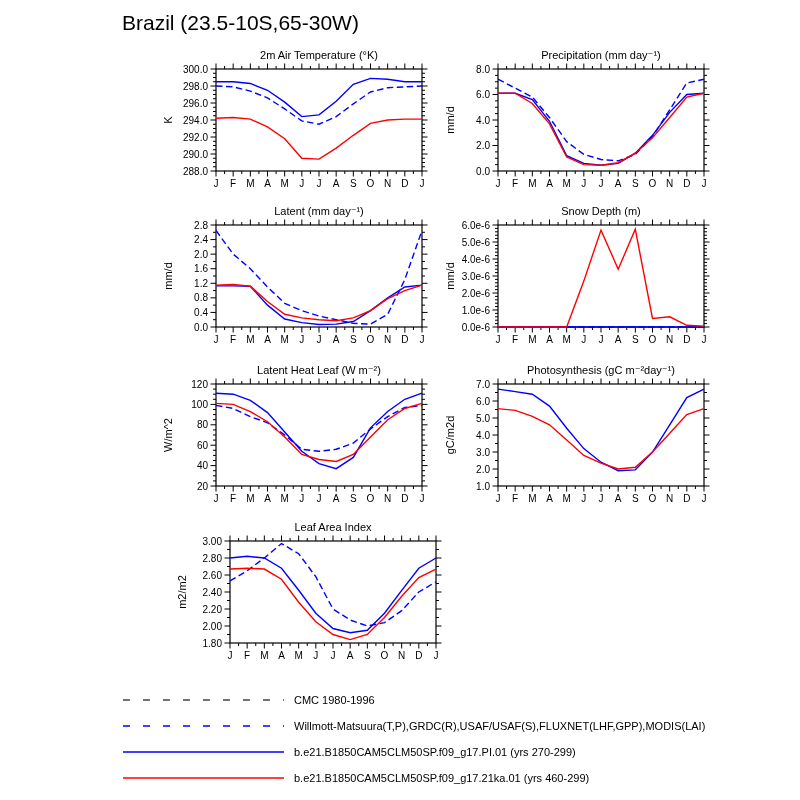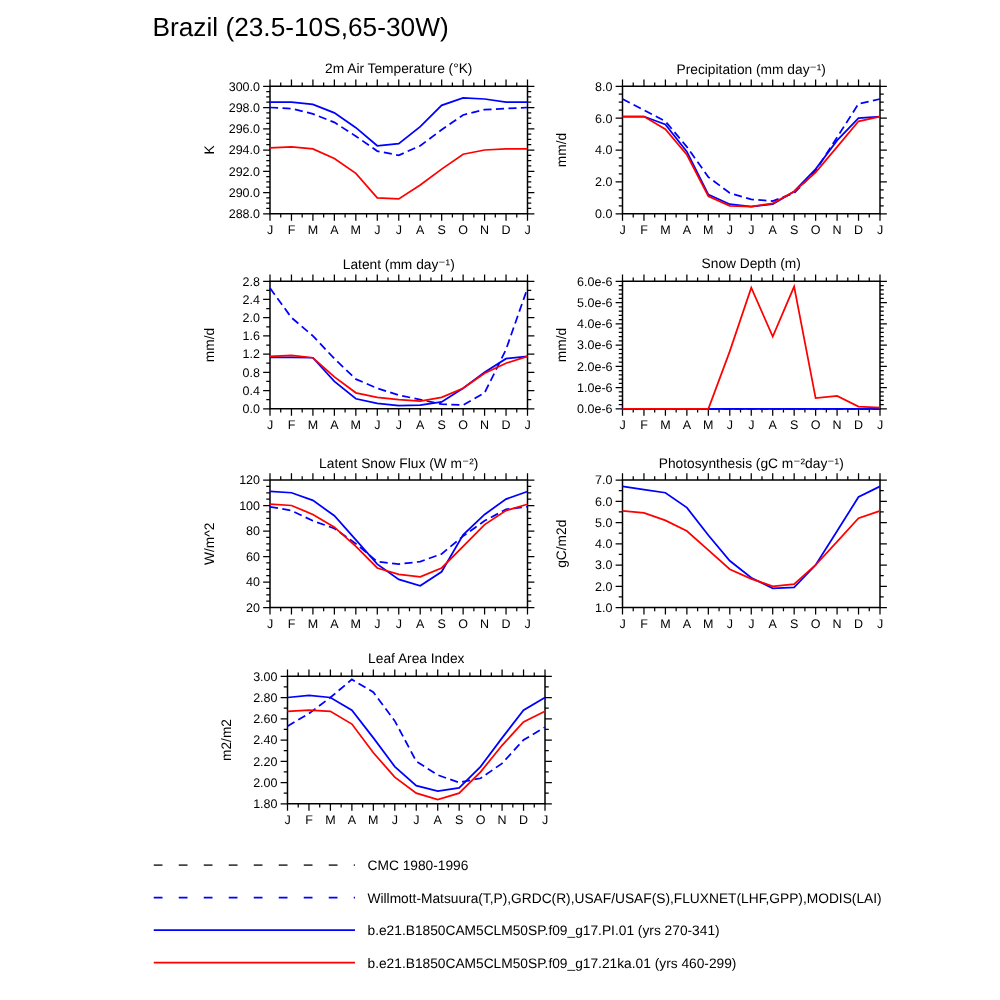--- a/index.html
+++ b/index.html
@@ -9,21 +9,21 @@
   .panel{position:absolute;width:300px;height:145px;margin-left:37px;}
   .p0{left:117px;top:49px}.p1{left:399px;top:49px}
   .p2{left:117px;top:205px}.p3{left:399px;top:205px}
   .p4{left:117px;top:364px}.p5{left:399px;top:364px}
   .p6{left:131px;top:521px}
   .panel-title{position:absolute;left:62px;top:0;width:206px;text-align:center;font-size:11px;white-space:nowrap;}
   .ylabel{position:absolute;left:14px;top:71px;transform:translate(-50%,-50%) rotate(-90deg);font-size:11px;white-space:nowrap;}
   svg.plot{position:absolute;left:0;top:0;width:300px;height:145px;}
   svg text{font-family:"Liberation Sans","DejaVu Sans",sans-serif;font-size:10px;fill:#000;}
   .legend{position:absolute;left:122px;top:687px;}
-  .legend-row{display:flex;align-items:flex-start;height:26px;}
+  .legend-row{display:flex;align-items:center;height:26px;}
   .legend-row svg{width:163px;height:10px;margin-right:9px;flex:none;}
   .legend-label{font-size:11px;white-space:nowrap;}
 </style>
 </head>
 <body>
 
 <div class="figure">
   <div class="fig-title">Brazil (23.5-10S,65-30W)</div>
 
   <div class="panel p0">
@@ -515,21 +515,21 @@
         <line x1="62" y1="20" x2="56.5" y2="20" stroke="#000" stroke-width="1"></line>
         <line x1="268" y1="20" x2="273.5" y2="20" stroke="#000" stroke-width="1"></line>
         <text x="54" y="23.5" text-anchor="end">6.0e-6</text>
         <rect x="62" y="20" width="206" height="102" fill="none" stroke="#000" stroke-width="1.2"></rect>
         <polyline points="62.0,122.00 79.2,122.00 96.3,122.00 113.5,122.00 130.7,122.00 147.8,122.00 165.0,122.00 182.2,122.00 199.3,122.00 216.5,122.00 233.7,122.00 250.8,122.00 268.0,122.00" fill="none" stroke="#0000ff" stroke-width="1.4" stroke-dasharray="6.5,3.5"></polyline>
         <polyline points="62.0,122.00 79.2,122.00 96.3,122.00 113.5,122.00 130.7,122.00 147.8,122.00 165.0,122.00 182.2,122.00 199.3,122.00 216.5,122.00 233.7,122.00 250.8,122.00 268.0,122.00" fill="none" stroke="#0000ff" stroke-width="1.4"></polyline>
         <polyline points="62.0,122.00 79.2,122.00 96.3,122.00 113.5,122.00 130.7,122.00 147.8,76.10 165.0,25.10 182.2,64.20 199.3,24.25 216.5,113.50 233.7,111.80 250.8,120.30 268.0,121.15" fill="none" stroke="#ff0000" stroke-width="1.4"></polyline>
       </svg>
   </div>
   <div class="panel p4">
-    <div class="panel-title">Latent Snow Flux (W m⁻²)</div>
+    <div class="panel-title">Latent Heat Leaf (W m⁻²)</div>
     <div class="ylabel">W/m^2</div>
     <svg class="plot" viewBox="0 0 300 145">
         <line x1="62" y1="122" x2="62" y2="127.5" stroke="#000" stroke-width="1"></line>
         <line x1="62" y1="20" x2="62" y2="14.5" stroke="#000" stroke-width="1"></line>
         <line x1="70.58333333333333" y1="122" x2="70.58333333333333" y2="125" stroke="#000" stroke-width="1"></line>
         <line x1="70.58333333333333" y1="20" x2="70.58333333333333" y2="17" stroke="#000" stroke-width="1"></line>
         <text x="62" y="138" text-anchor="middle">J</text>
         <line x1="79.16666666666667" y1="122" x2="79.16666666666667" y2="127.5" stroke="#000" stroke-width="1"></line>
         <line x1="79.16666666666667" y1="20" x2="79.16666666666667" y2="14.5" stroke="#000" stroke-width="1"></line>
         <line x1="87.75" y1="122" x2="87.75" y2="125" stroke="#000" stroke-width="1"></line>
@@ -864,21 +864,21 @@
     <div class="legend-row">
       <svg class="legend-line" viewBox="0 0 163 10">
           <line x1="1" y1="5" x2="162" y2="5" stroke="#0000ff" stroke-width="1.4" stroke-dasharray="7,13"></line>
         </svg>
       <span class="legend-label">Willmott-Matsuura(T,P),GRDC(R),USAF/USAF(S),FLUXNET(LHF,GPP),MODIS(LAI)</span>
     </div>
     <div class="legend-row">
       <svg class="legend-line" viewBox="0 0 163 10">
           <line x1="1" y1="5" x2="162" y2="5" stroke="#0000ff" stroke-width="1.4"></line>
         </svg>
-      <span class="legend-label">b.e21.B1850CAM5CLM50SP.f09_g17.PI.01 (yrs 270-341)</span>
+      <span class="legend-label">b.e21.B1850CAM5CLM50SP.f09_g17.PI.01 (yrs 270-299)</span>
     </div>
     <div class="legend-row">
       <svg class="legend-line" viewBox="0 0 163 10">
           <line x1="1" y1="5" x2="162" y2="5" stroke="#ff0000" stroke-width="1.4"></line>
         </svg>
       <span class="legend-label">b.e21.B1850CAM5CLM50SP.f09_g17.21ka.01 (yrs 460-299)</span>
     </div>
   </div>
 </div>
 

